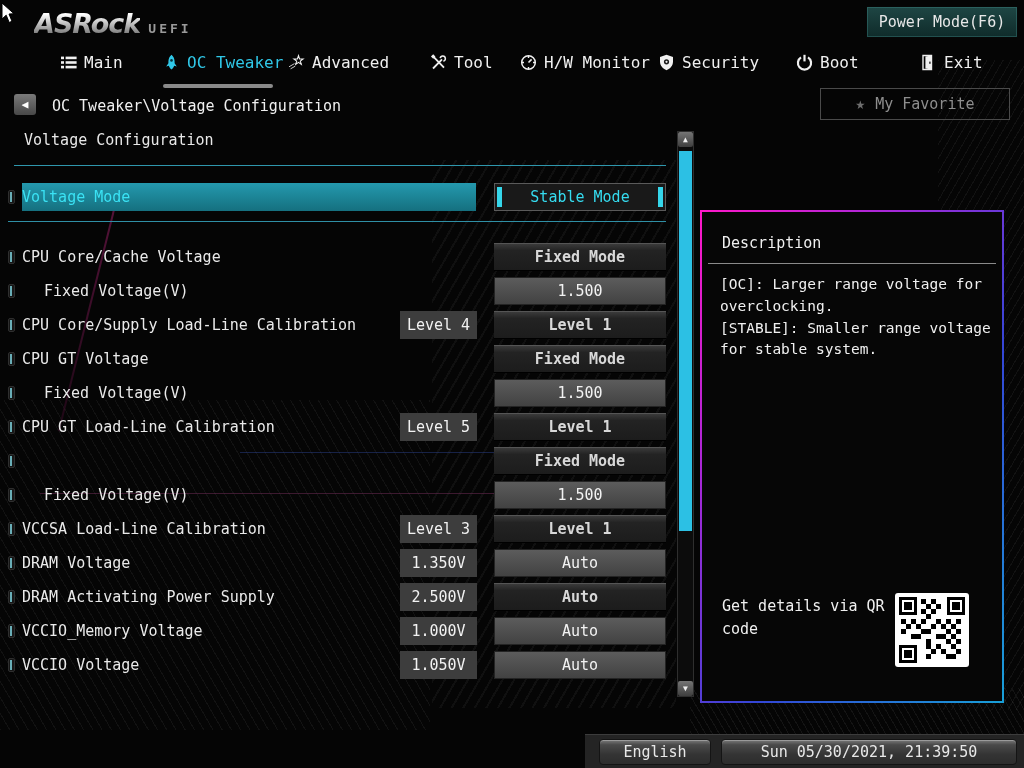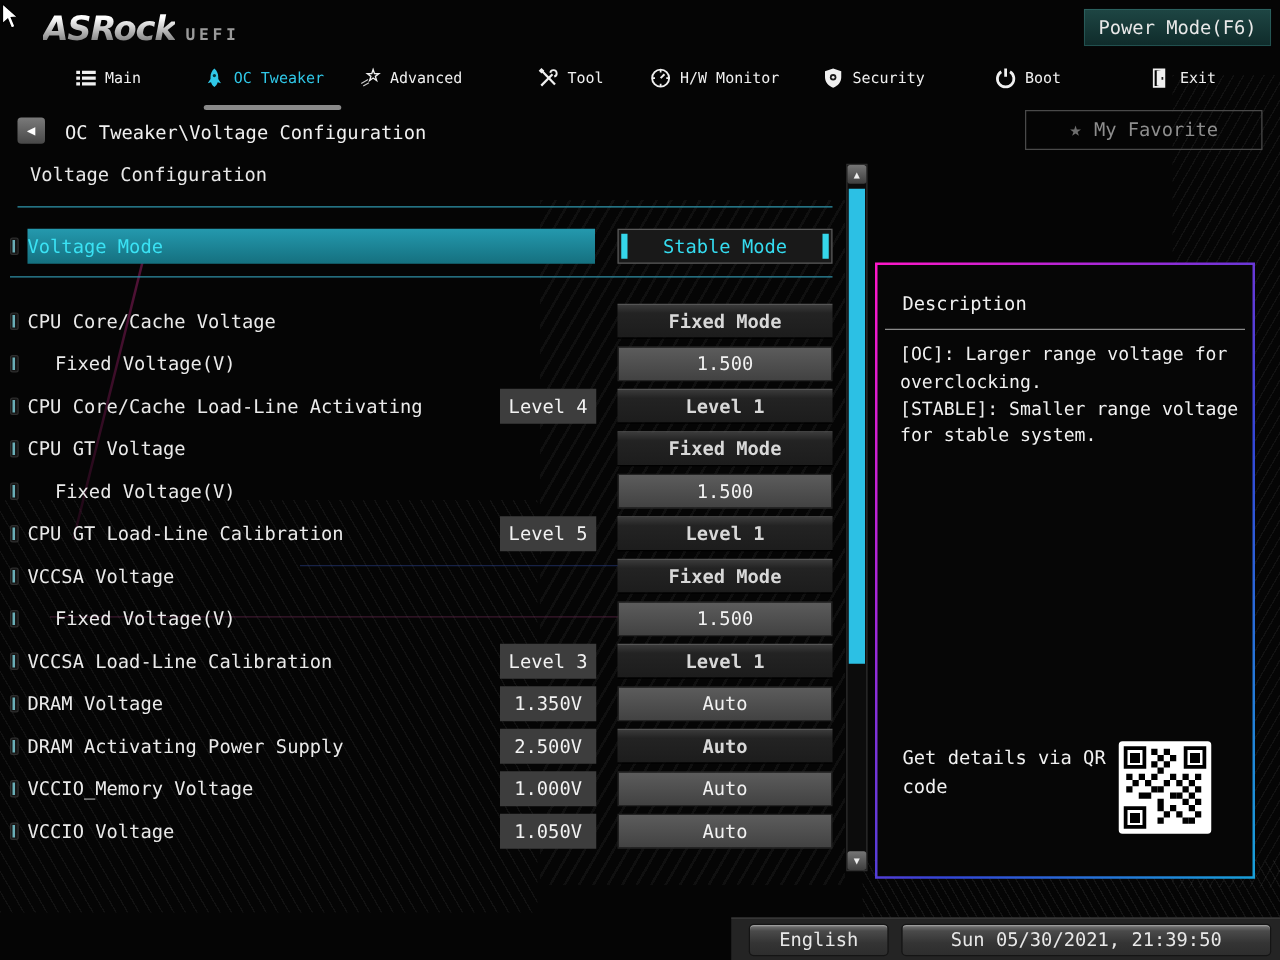--- a/index.html
+++ b/index.html
@@ -21,21 +21,21 @@
          font-family:"DejaVu Sans",sans-serif;
          background:linear-gradient(180deg,#ffffff 20%,#6f6f6f 90%);
          -webkit-background-clip:text;background-clip:text;color:transparent;}
   .brand-suffix{margin-left:8px;font-size:13px;font-weight:bold;color:#9a9a9a;letter-spacing:3px;}
   .easy-mode{right:6px;top:6px;width:150px;height:30px;display:flex;align-items:center;justify-content:center;
              background:linear-gradient(180deg,#1e4644,#0f2b2a);border:1px solid #060606;
              box-shadow:inset 0 0 0 1px rgba(70,150,145,.35);cursor:pointer;}
   
   .nav-item{position:absolute;top:50px;height:24px;display:flex;align-items:center;gap:7px;cursor:pointer;}
   .nav-item svg{width:17px;height:17px;flex:none;}
-  .nav-label{font-size:12px;color:#f0f0f0;white-space:nowrap;}
+  .nav-label{font-size:16px;color:#f0f0f0;white-space:nowrap;}
   .nav-item.active .nav-label{color:#30c8e8;}
   .nav-underline{left:163px;top:84px;width:110px;height:4px;background:#8a8a8a;border-radius:2px;}
   
   .back-btn{left:14px;top:94px;width:22px;height:21px;border-radius:3px;cursor:pointer;
             background:linear-gradient(180deg,#7a7a7a,#484848);display:flex;align-items:center;justify-content:center;
             color:#fff;font-size:11px;}
   .crumb{left:52px;top:97px;color:#f0f0f0;white-space:nowrap;}
   .my-fav{left:820px;top:88px;width:188px;height:30px;border:1px solid #4a4a4a;cursor:pointer;
           display:flex;align-items:center;justify-content:center;gap:10px;color:#8e8e8e;}
   .my-fav .star{color:#6e6e6e;font-size:16px;line-height:1;}
@@ -221,21 +221,21 @@
       <span class="bullet"></span>
       <div class="label-area">
         <span class="row-label">Fixed Voltage(V)</span>
       </div>
 
       <div class="value v-input">1.500</div>
     </div>
       <div class="row" style="top: 311px;">
       <span class="bullet"></span>
       <div class="label-area">
-        <span class="row-label">CPU Core/Cache Load-Line Activating</span>
+        <span class="row-label">CPU Core/Supply Load-Line Calibration</span>
       </div>
       <span class="badge">Level 4</span>
       <div class="value v-button">Level 1</div>
     </div>
       <div class="row" style="top: 345px;">
       <span class="bullet"></span>
       <div class="label-area">
         <span class="row-label">CPU GT Voltage</span>
       </div>
 
@@ -252,23 +252,20 @@
       <div class="row" style="top: 413px;">
       <span class="bullet"></span>
       <div class="label-area">
         <span class="row-label">CPU GT Load-Line Calibration</span>
       </div>
       <span class="badge">Level 5</span>
       <div class="value v-button">Level 1</div>
     </div>
       <div class="row" style="top: 447px;">
       <span class="bullet"></span>
-      <div class="label-area">
-        <span class="row-label">VCCSA Voltage</span>
-      </div>
 
       <div class="value v-button">Fixed Mode</div>
     </div>
       <div class="row indent" style="top: 481px;">
       <span class="bullet"></span>
       <div class="label-area">
         <span class="row-label">Fixed Voltage(V)</span>
       </div>
 
       <div class="value v-input">1.500</div>

